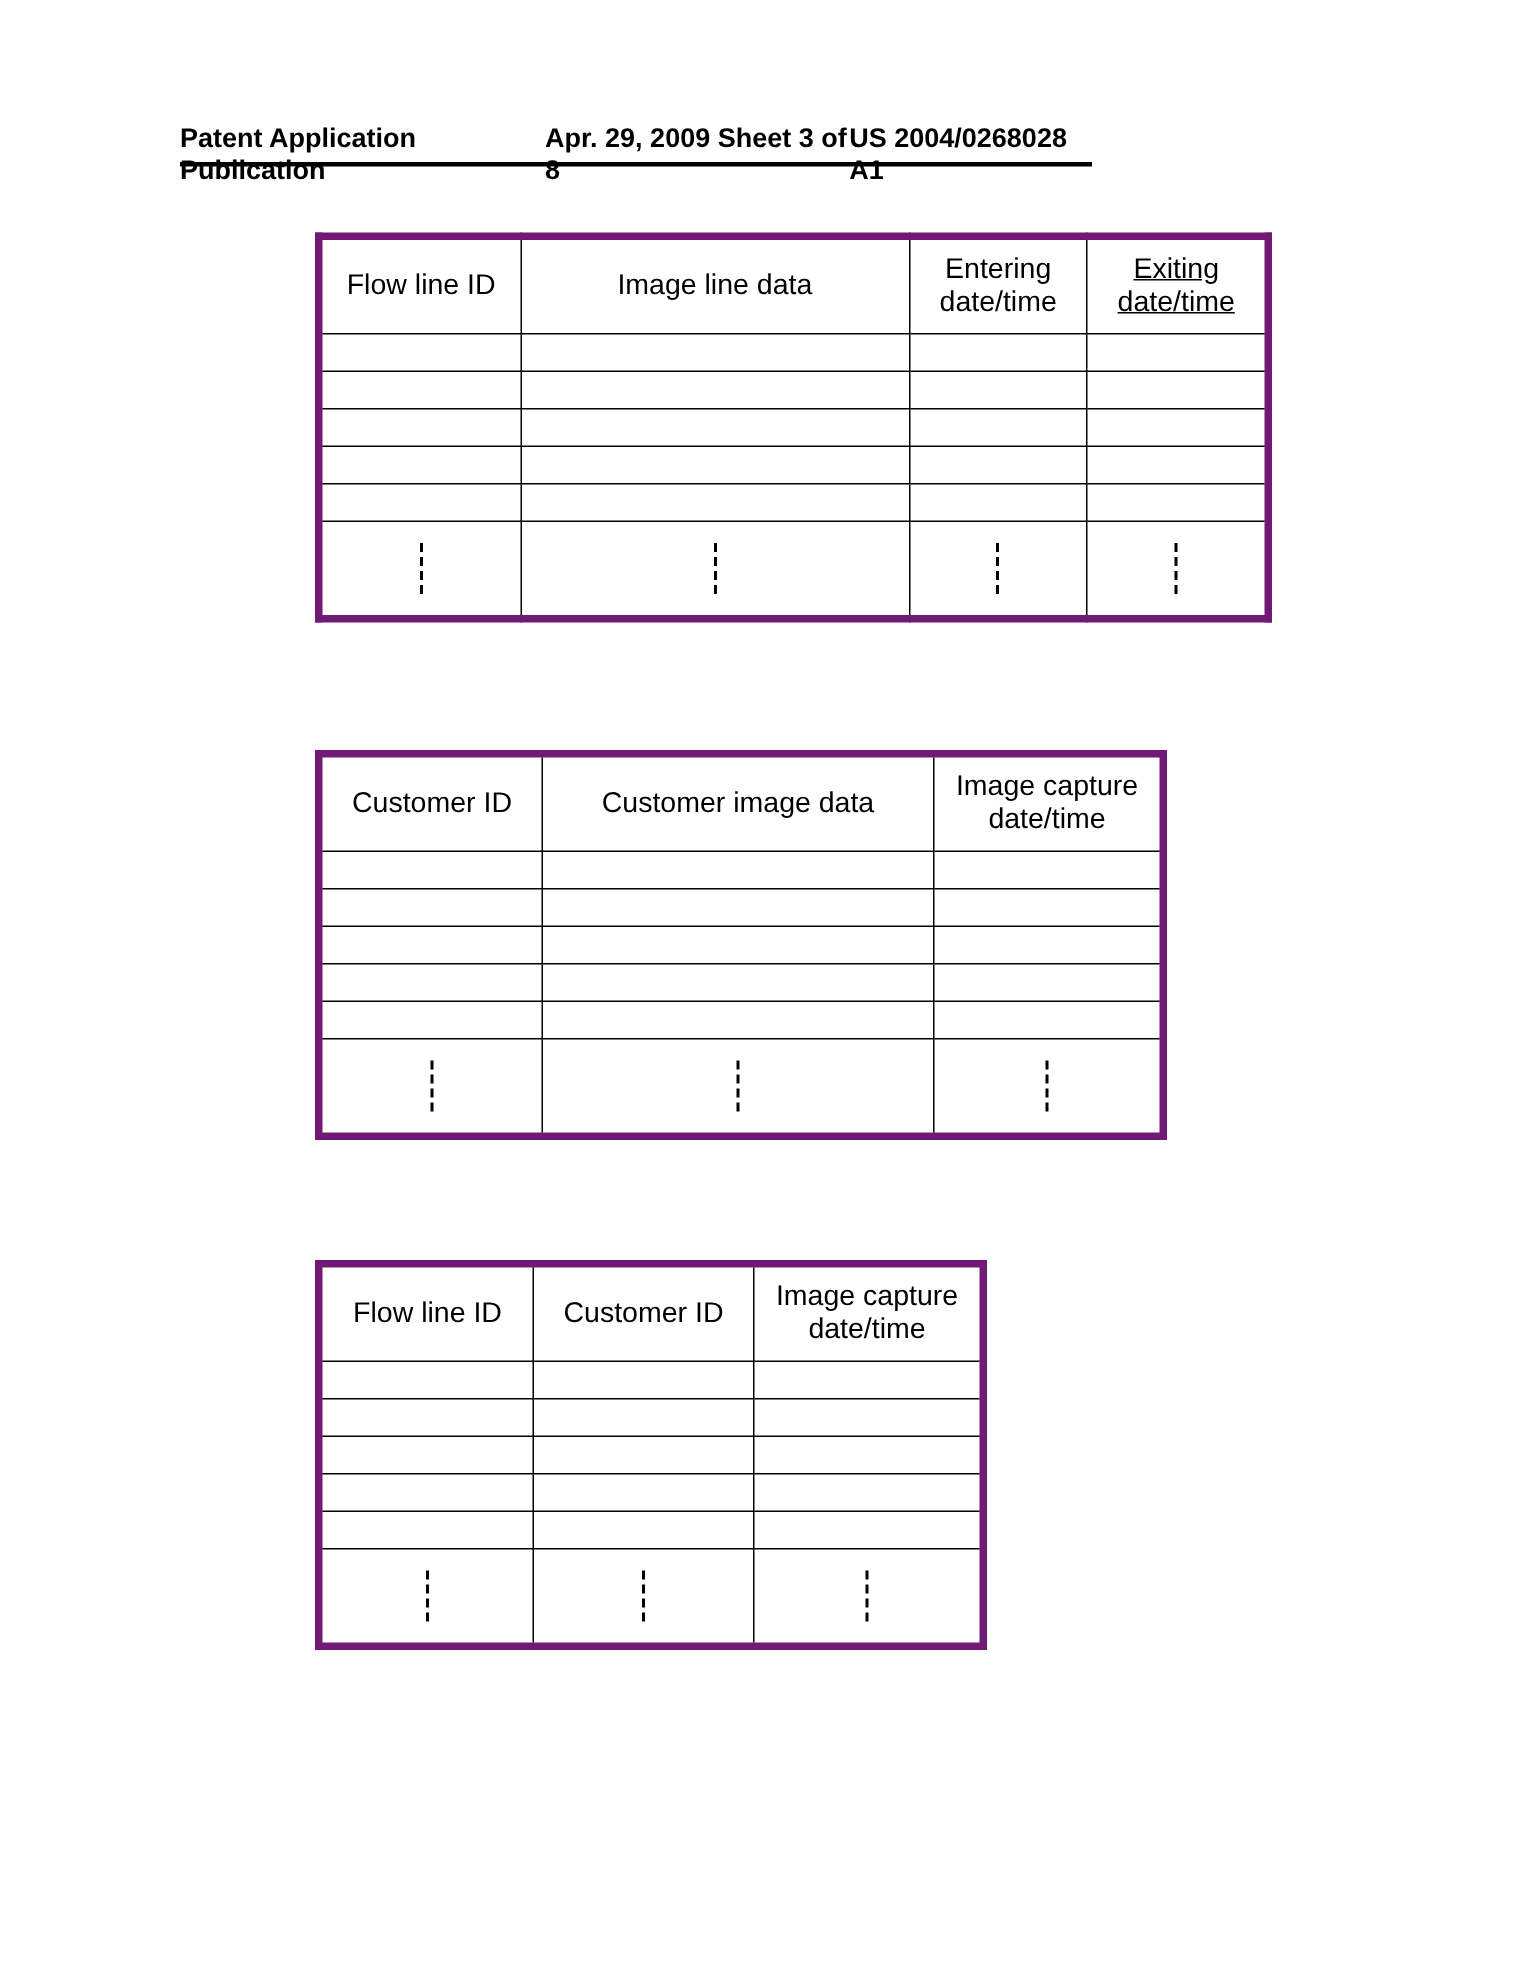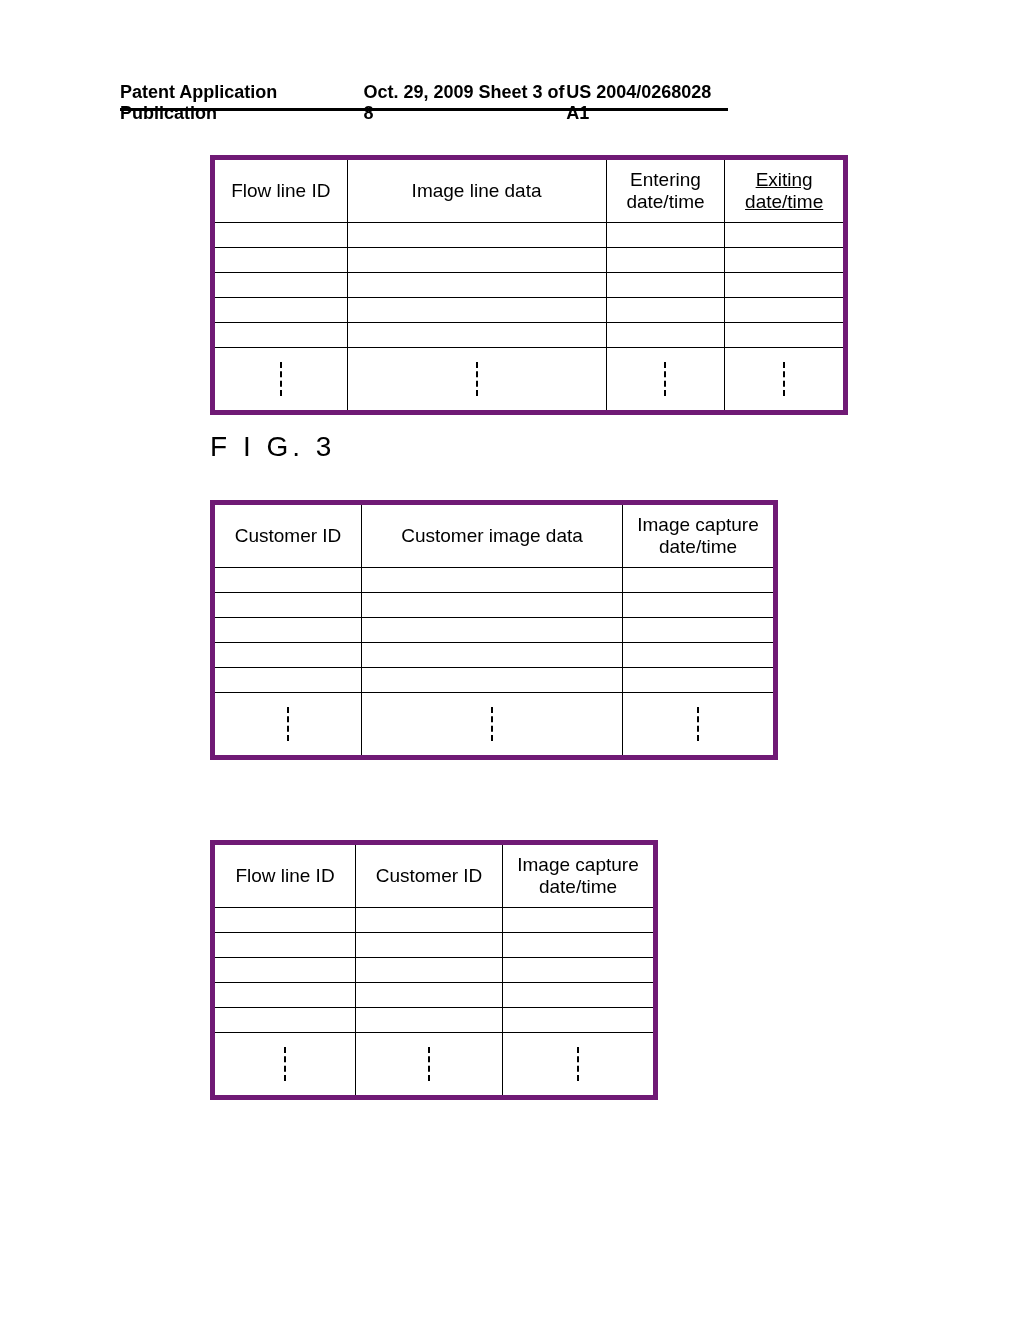--- a/index.html
+++ b/index.html
@@ -89,21 +89,21 @@
   .c5-custid  { width: 126px; }
   .c5-imgcap  { width: 130px; }
 </style>
 </head>
 <body>
 
 <div class="page">
 
   <div class="header">
     <span>Patent Application Publication</span>
-    <span>Oct. 29, 2009  Sheet 3 of 8</span>
+    <span>Apr. 29, 2009  Sheet 3 of 8</span>
     <span>US 2004/0268028 A1</span>
   </div>
   <div class="header-rule"></div>
 
   <div class="fig-block fig3">
     <table class="tbl">
       <tbody>
           <tr>
         <th class="c-flowid">Flow line ID</th>
         <th class="c-flowdata">Image line data</th>
@@ -149,21 +149,20 @@
             </td>
         <td>
               <span class="vdots"></span>
             </td>
         <td>
               <span class="vdots"></span>
             </td>
       </tr>
     </tbody>
       </table>
-    <div class="fig-label">F I G. 3</div>
   </div>
 
   <div class="fig-block fig4">
     <table class="tbl">
       <tbody>
           <tr>
         <th class="c-custid">Customer ID</th>
         <th class="c-custimg">Customer image data</th>
         <th class="c-imgcap">Image capture date/time</th>
       </tr>

